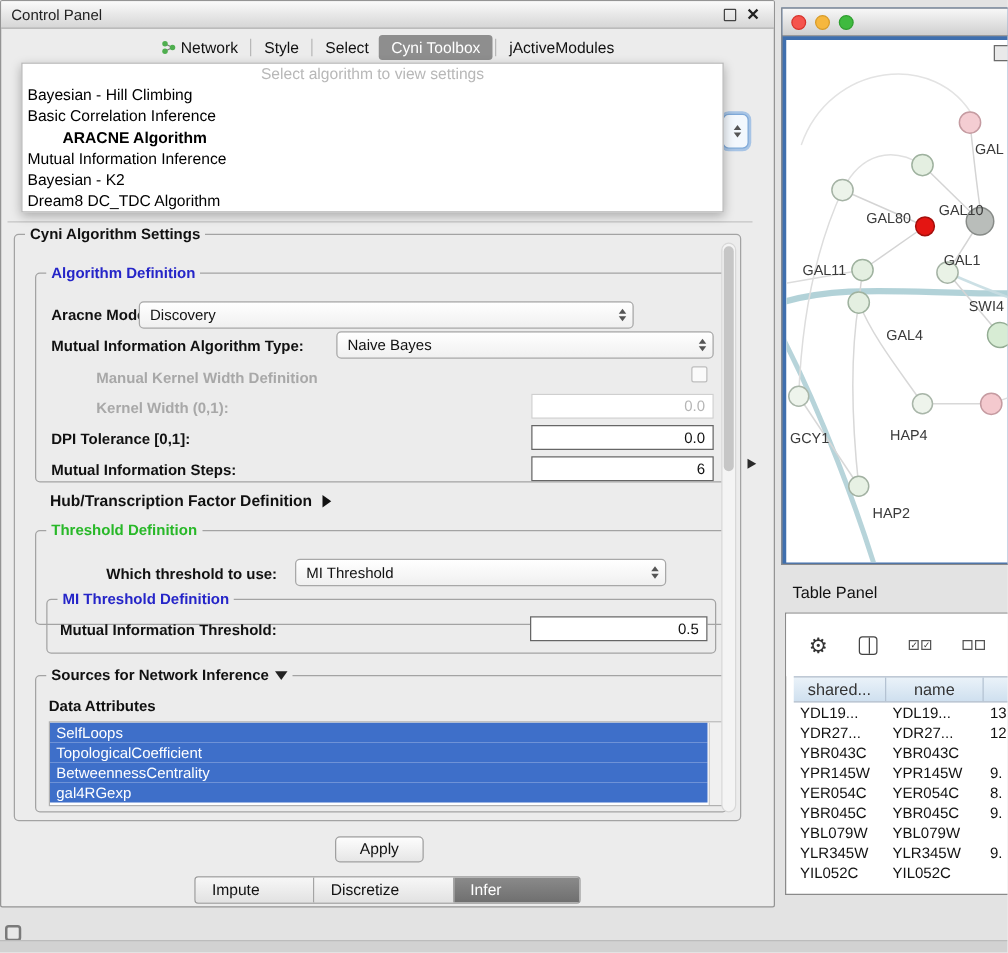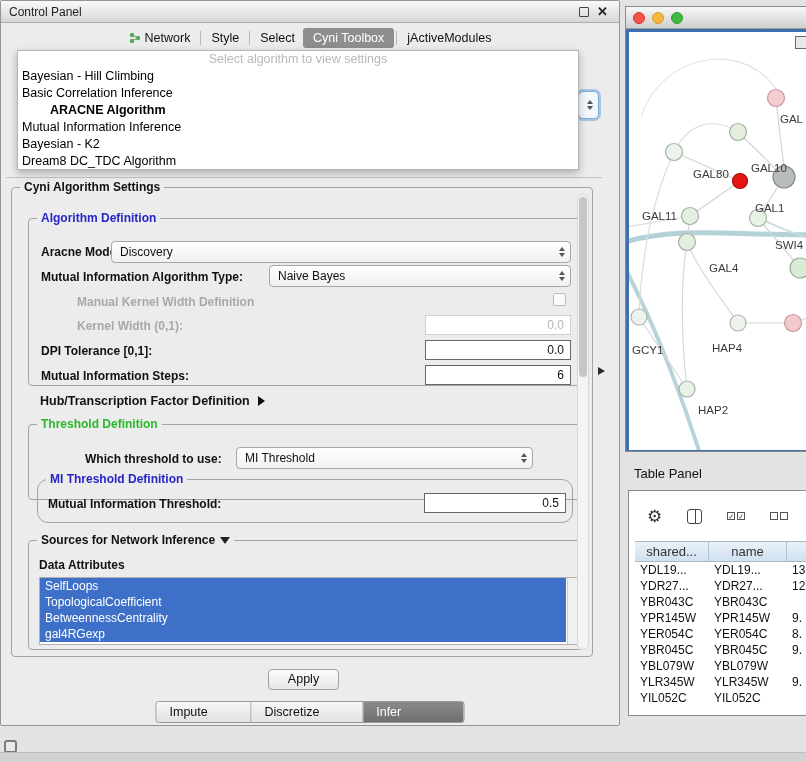--- a/index.html
+++ b/index.html
@@ -239,21 +239,21 @@
       </div>
   </div>
 
   <div class="fieldset settings-fieldset">
     <div class="legend">Cyni Algorithm Settings</div>
 
     <div class="fieldset" style="left:16px; top:30px; width:554px; height:168px;">
       <div class="legend blue">Algorithm Definition</div>
 
       <div class="flabel" style="left:12px; top:26px;">Aracne Mode:</div>
-      <div class="combo" style="left:82px; top:22px; width:460px;">
+      <div class="combo" style="left:82px; top:22px; width:396px;">
         <span>Discovery</span>
         <div class="spin">
             <div class="arr-up"></div>
             <div class="arr-dn"></div>
           </div>
       </div>
 
       <div class="flabel" style="left:12px; top:51px;">Mutual Information Algorithm Type:</div>
       <div class="combo" style="left:240px; top:46px; width:302px;">
         <span>Naive Bayes</span>
@@ -286,21 +286,21 @@
 
       <div class="flabel" style="left:56px; top:27px;">Which threshold to use:</div>
       <div class="combo" style="left:207px; top:22px; width:297px;">
         <span>MI Threshold</span>
         <div class="spin">
             <div class="arr-up"></div>
             <div class="arr-dn"></div>
           </div>
       </div>
 
-      <div class="fieldset" style="left:8px; top:54px; width:536px; height:44px;border-radius:11px;">
+      <div class="fieldset" style="left:8px; top:54px; width:536px; height:44px;">
         <div class="legend blue">MI Threshold Definition</div>
         <div class="flabel" style="left:10px; top:17px;">Mutual Information Threshold:</div>
         <input class="tinput" style="left: 386px; top: 13px; width: 142px;" value="0.5">
       </div>
     </div>
 
     <div class="fieldset" style="left:16px; top:352px; width:554px; height:110px;">
       <div class="legend">
         <span>Sources for Network Inference</span><span class="tri-down-sm"></span>
       </div>

